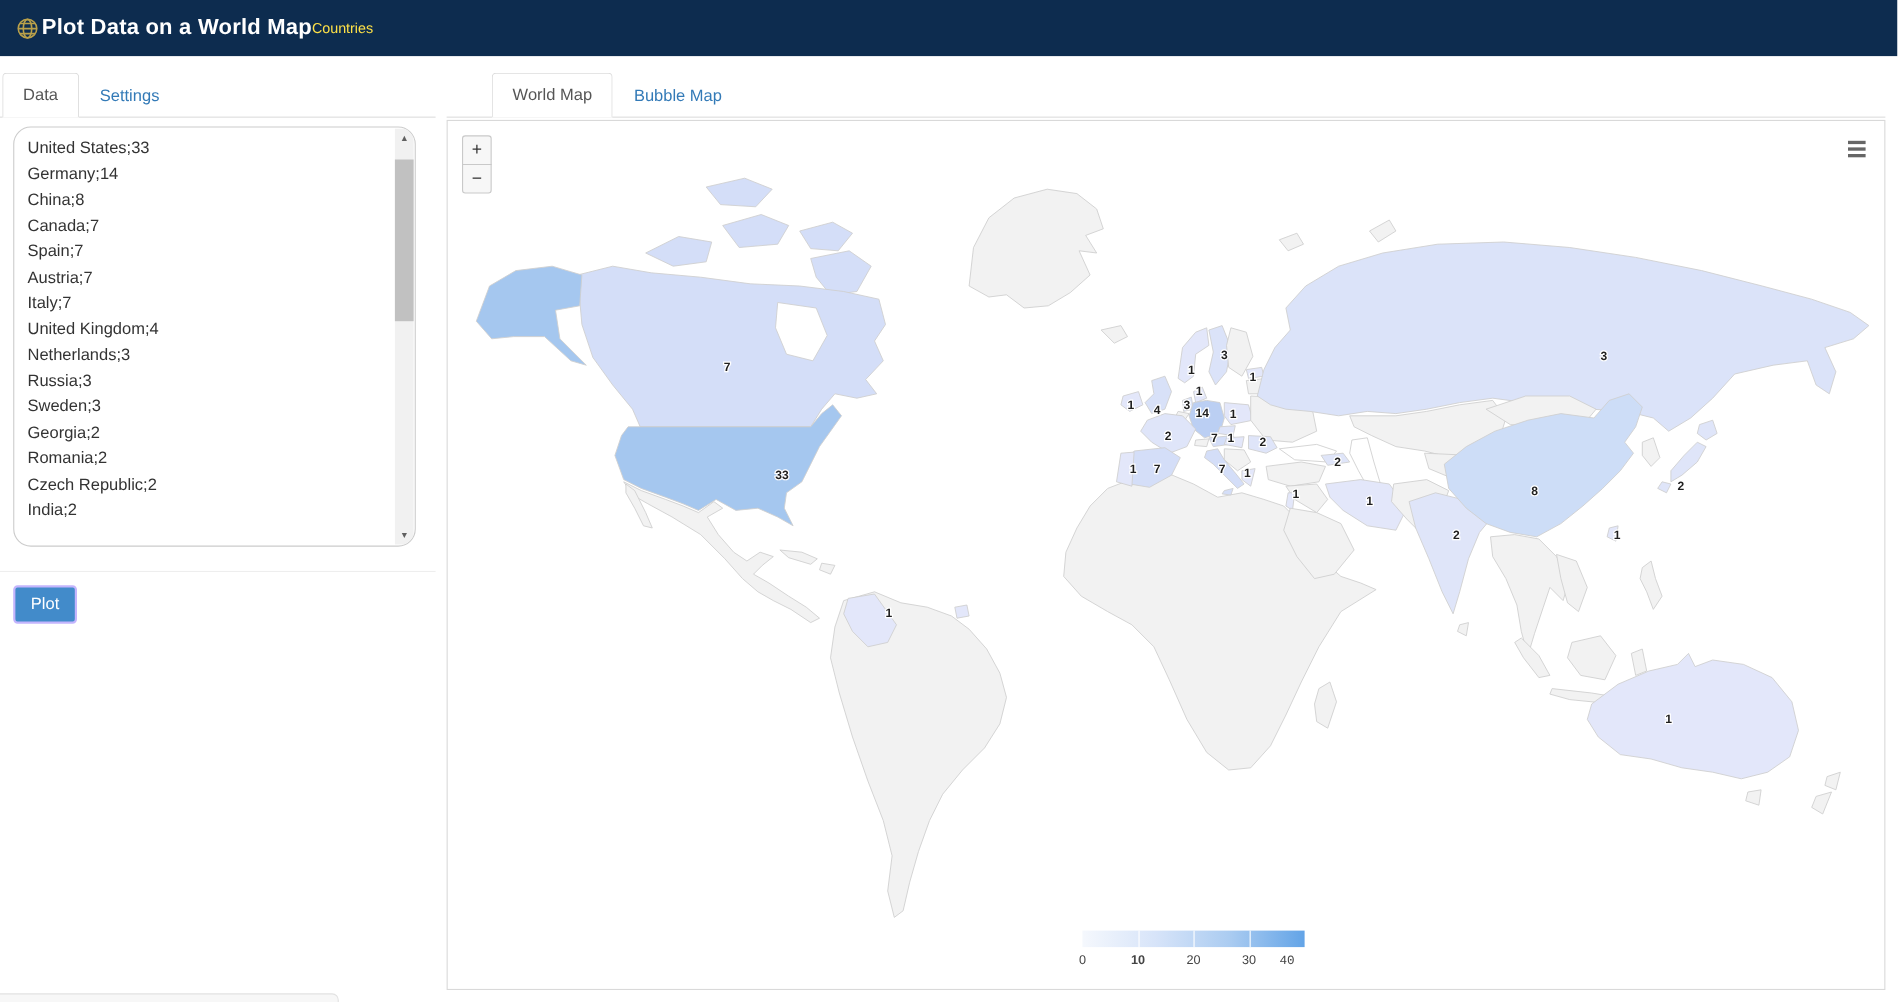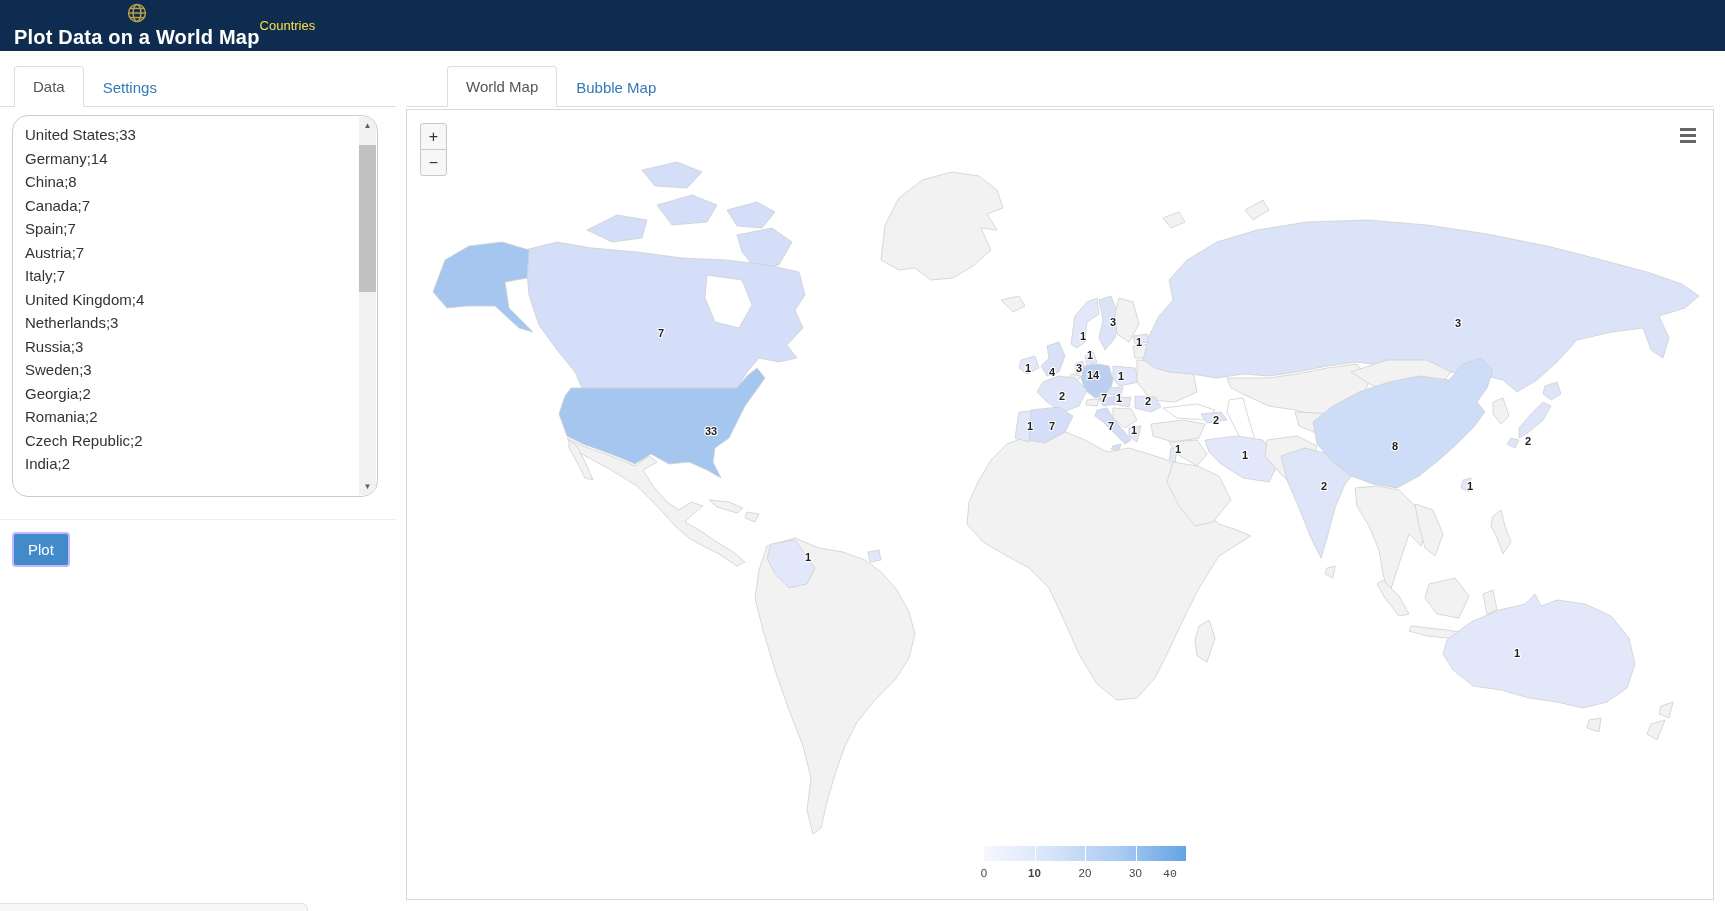--- a/index.html
+++ b/index.html
@@ -1,30 +1,30 @@
 <!DOCTYPE html>
 <html><head>
 <meta charset="utf-8">
 <style>
   * { box-sizing: border-box; margin: 0; padding: 0; }
   html, body { width: 1725px; height: 911px; overflow: hidden; background: #fff;
     font-family: "Liberation Sans", "DejaVu Sans", sans-serif; }
 
   
   .navbar { height: 51px; background: #0d2c4f; display: flex; align-items: center; padding: 0 14px; }
-  .brand { display: flex; align-items: center; gap: 2px; flex-direction: column; }
+  .brand { display: flex; align-items: center; gap: 2px; }
   .brand-title { color: #ffffff; font-size: 20px; font-weight: 700; letter-spacing: .2px; }
   .nav-link { color: #fde047; font-size: 13px; text-decoration: none; cursor: pointer; }
 
   
   .left-panel { position: absolute; left: 0; top: 66px; width: 396px; }
   .right-panel { position: absolute; left: 406px; top: 66px; width: 1308px; }
 
   .tabbar { display: flex; border-bottom: 1px solid #ddd; align-items: flex-end; }
-  .tabbar.indent { padding-left: 14px; }
+  .tabbar.indent { padding-left: 2px; }
   .tabbar.indent-right { padding-left: 41px; }
   .tab { font-size: 15px; padding: 11px 18px; border: 1px solid transparent; border-bottom: none;
     border-radius: 4px 4px 0 0; color: #337ab7; cursor: pointer; margin-bottom: -1px; background: transparent; }
   .tab.active { background: #fff; border-color: #ddd; border-bottom: 1px solid #fff; color: #555; cursor: default; }
 
   
   .data-box { position: relative; margin: 8px 12px 0 12px; width: 366px; height: 382px;
     border: 1px solid #ccc; border-radius: 16px; background: #fff; overflow: hidden; }
   .data-lines { white-space: pre; font-size: 15px; line-height: 23.5px; color: #333;
     padding: 7px 12px; font-family: "Liberation Sans", "DejaVu Sans", sans-serif; }

